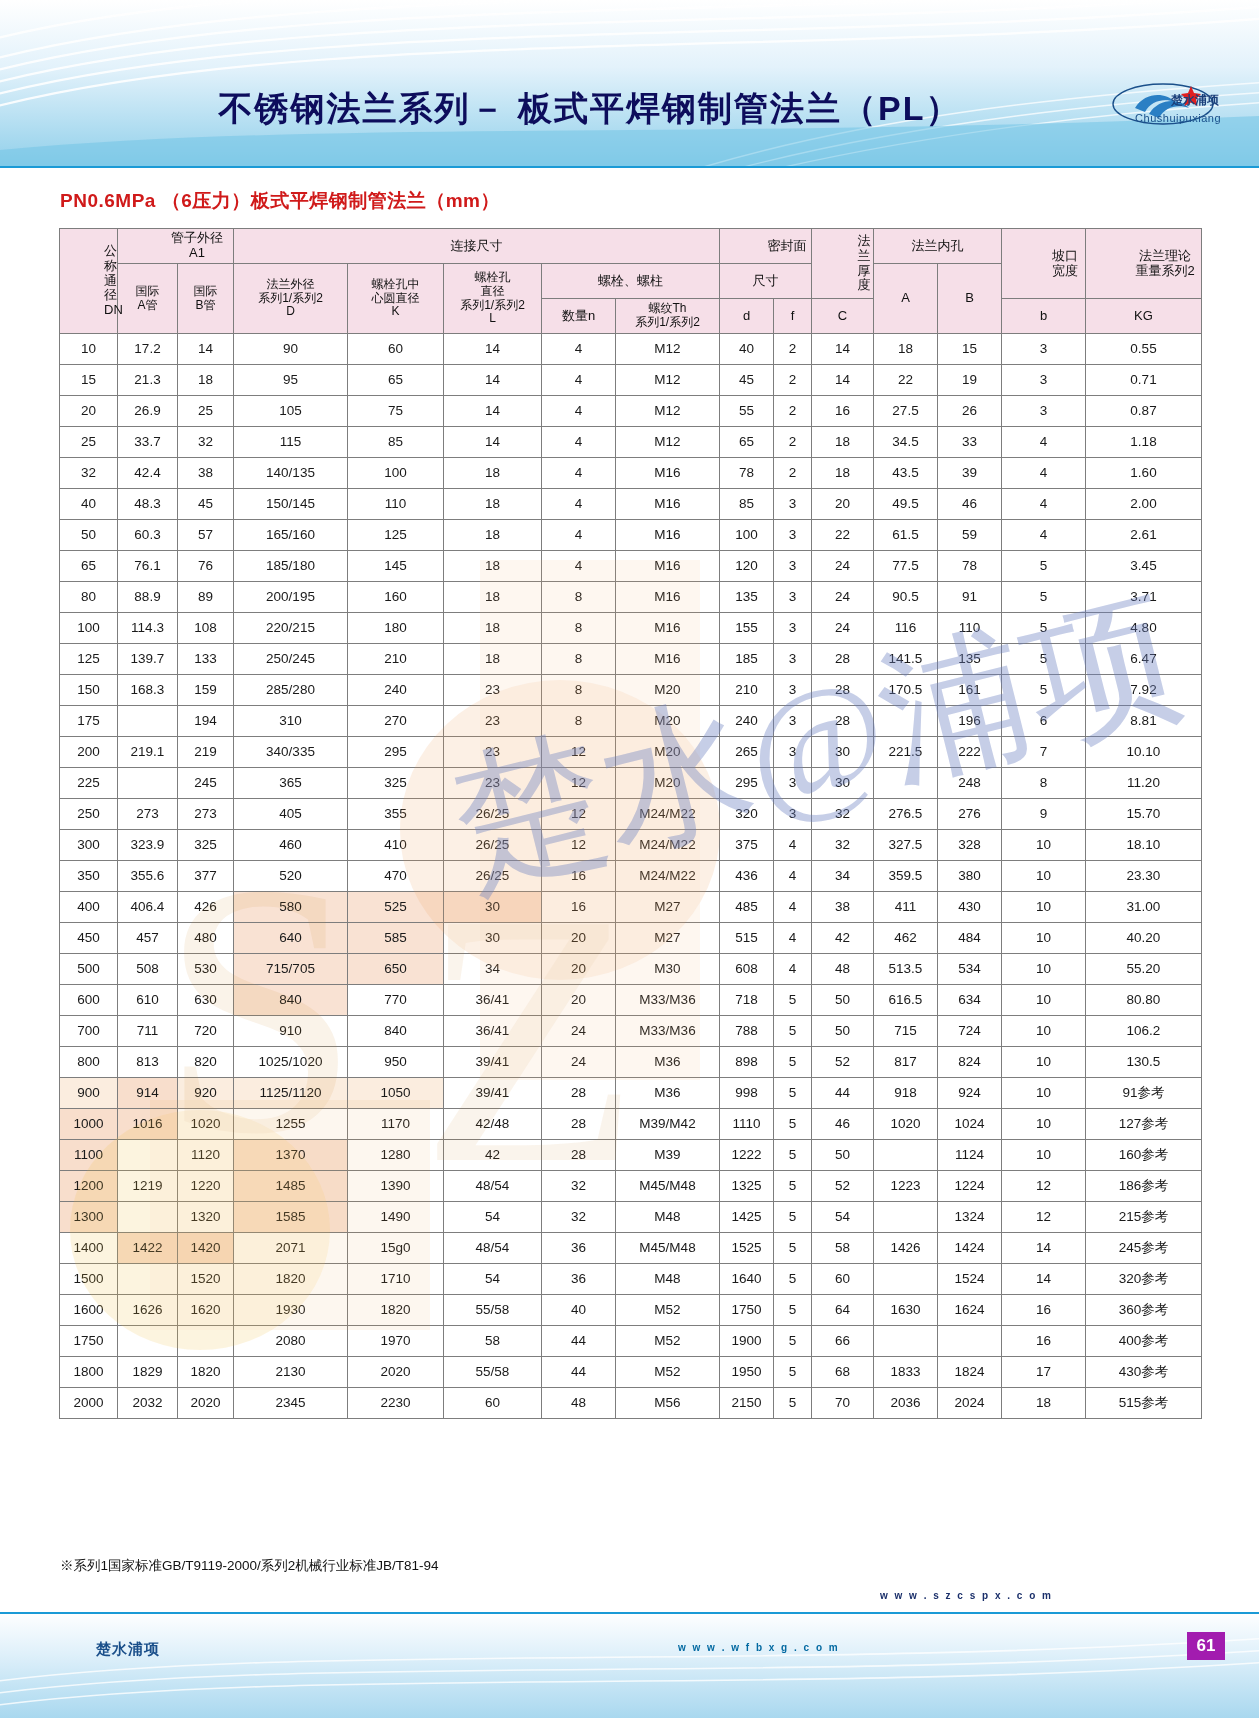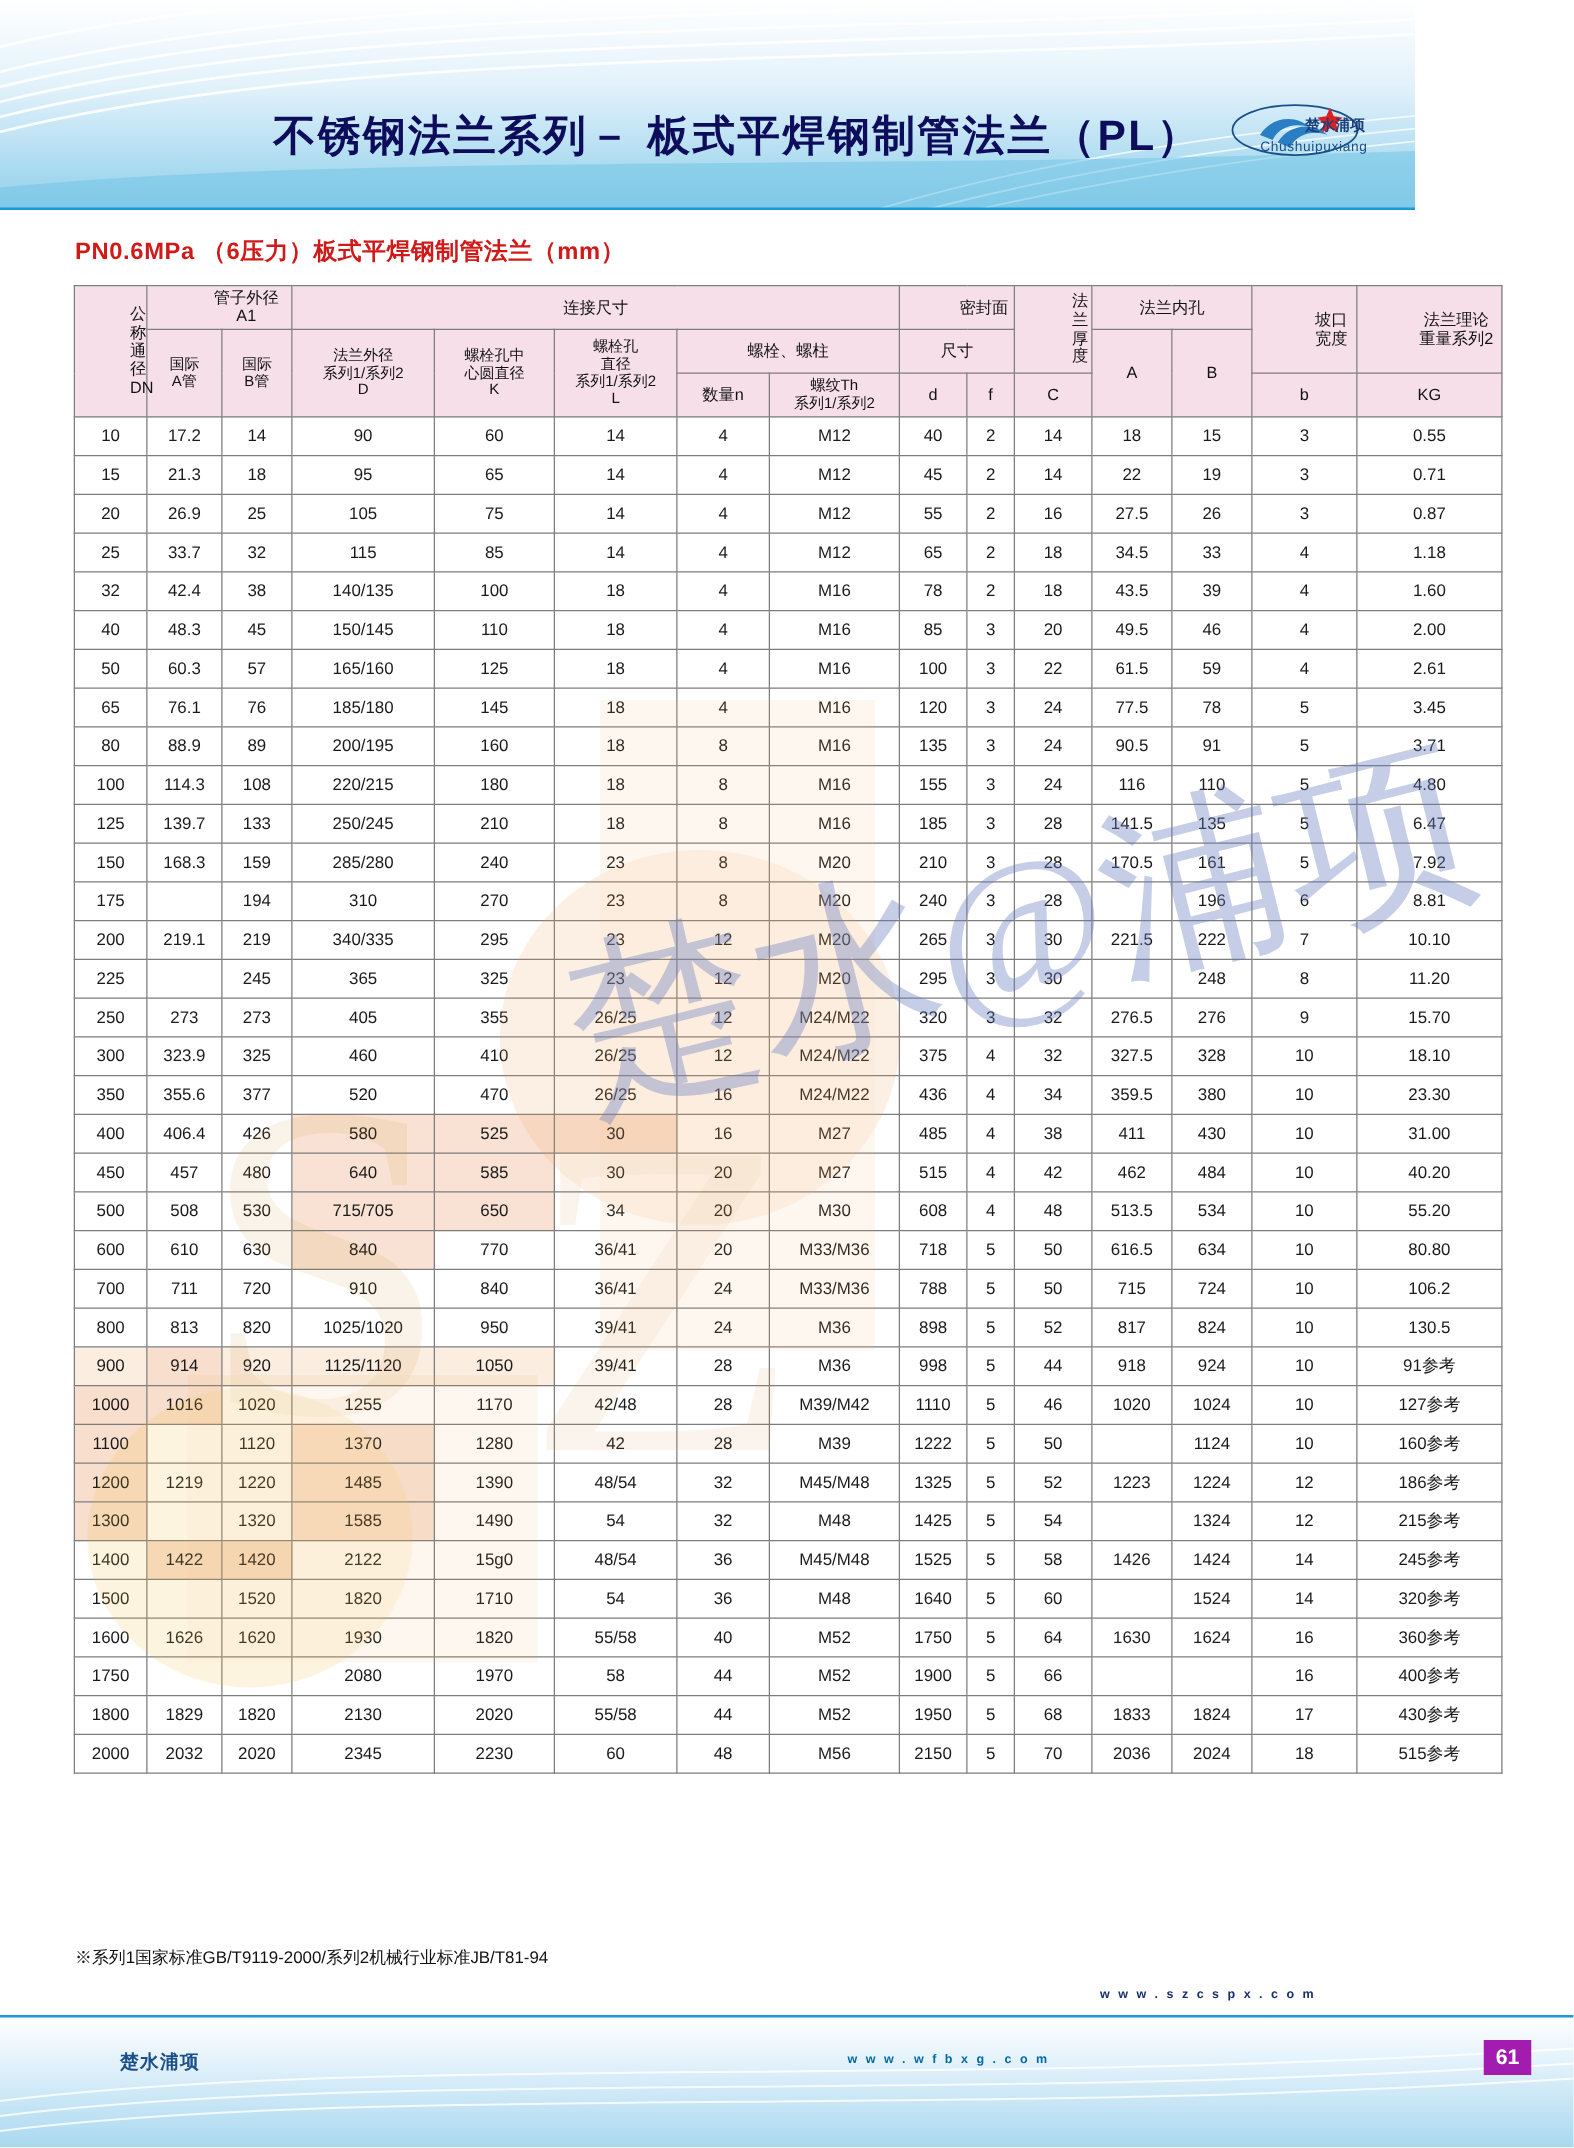--- a/index.html
+++ b/index.html
@@ -11,25 +11,24 @@
     height: 1718px;
     background: #ffffff;
     font-family: "Liberation Sans", sans-serif;
     position: relative;
     overflow: hidden;
   }
 
   
   .banner {
     position: relative;
-    width: 1120px;
+    width: 1259px;
     height: 168px;
     background: linear-gradient(180deg, #ffffff 0%, #e8f4fb 35%, #bfe2f4 70%, #7fc6e8 100%);
     overflow: hidden;
-    padding-left: 12px;
   }
   .banner-swoosh {
     position: absolute;
     left: 0; top: 0;
     width: 1259px; height: 168px;
   }
   .banner-title {
     position: absolute;
     left: 0;
     top: 86px;
@@ -848,21 +847,21 @@
           <td>54</td>
           <td></td>
           <td>1324</td>
           <td>12</td>
           <td>215参考</td>
         </tr>
         <tr>
           <td>1400</td>
           <td class="tint-a orange-text">1422</td>
           <td class="tint-a orange-text">1420</td>
-          <td>2122</td>
+          <td>2071</td>
           <td>15g0</td>
           <td>48/54</td>
           <td>36</td>
           <td>M45/M48</td>
           <td>1525</td>
           <td>5</td>
           <td>58</td>
           <td>1426</td>
           <td>1424</td>
           <td>14</td>

